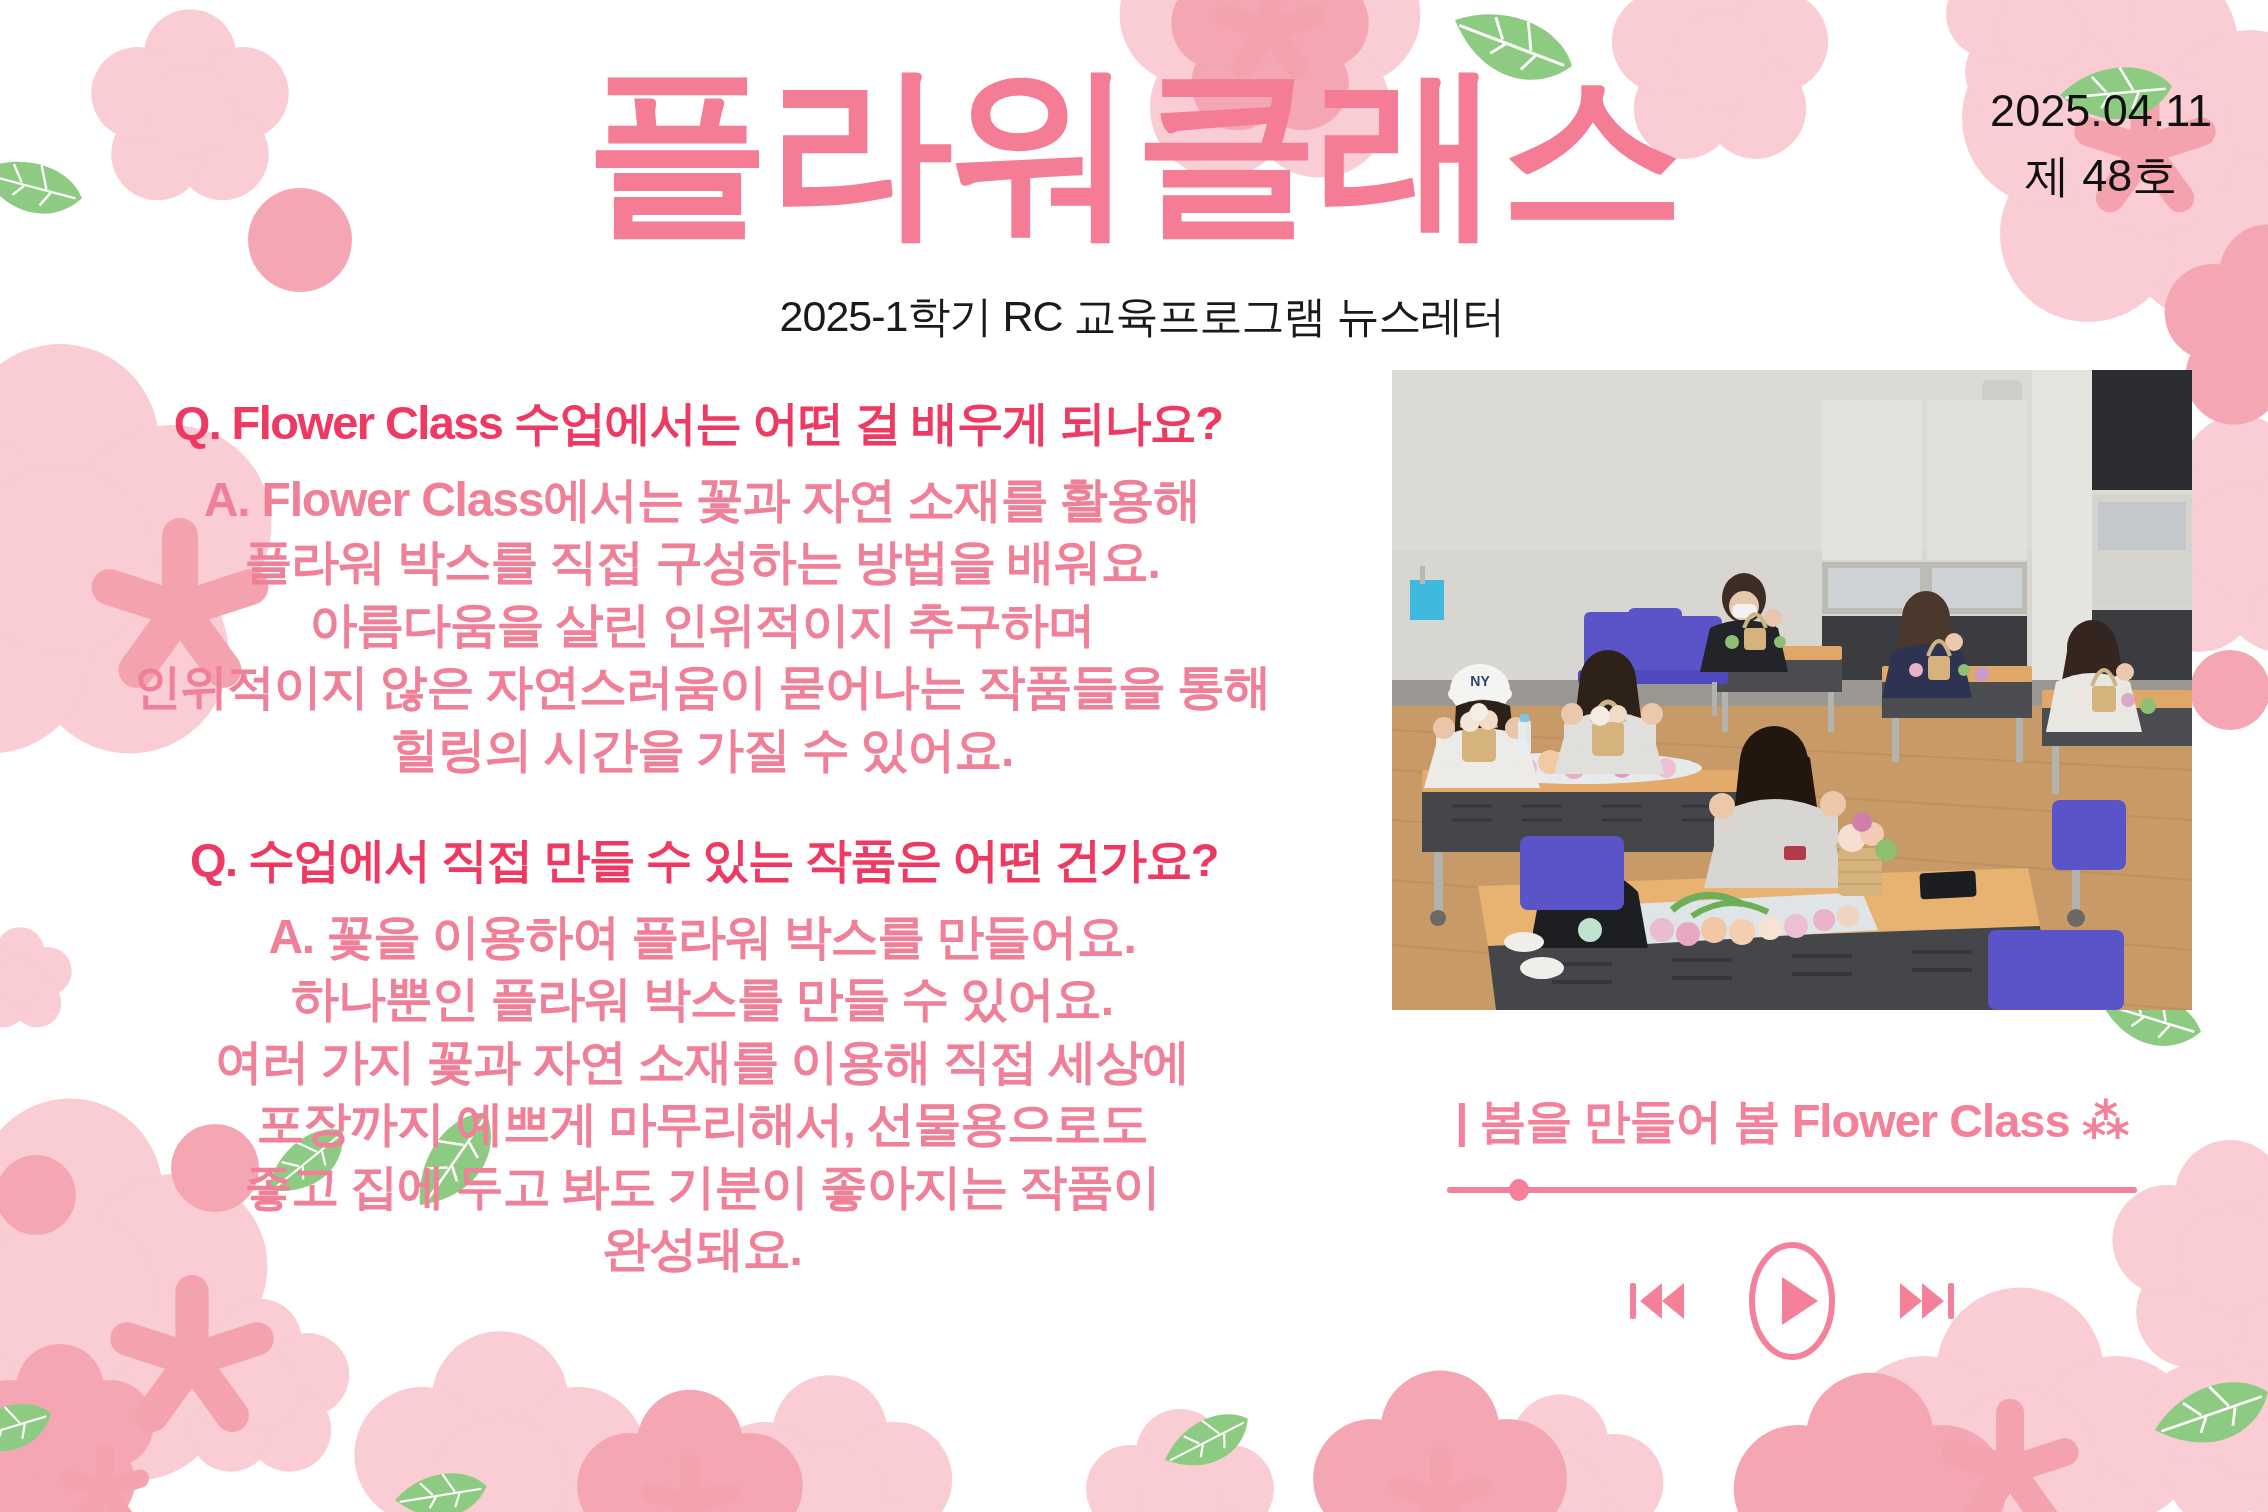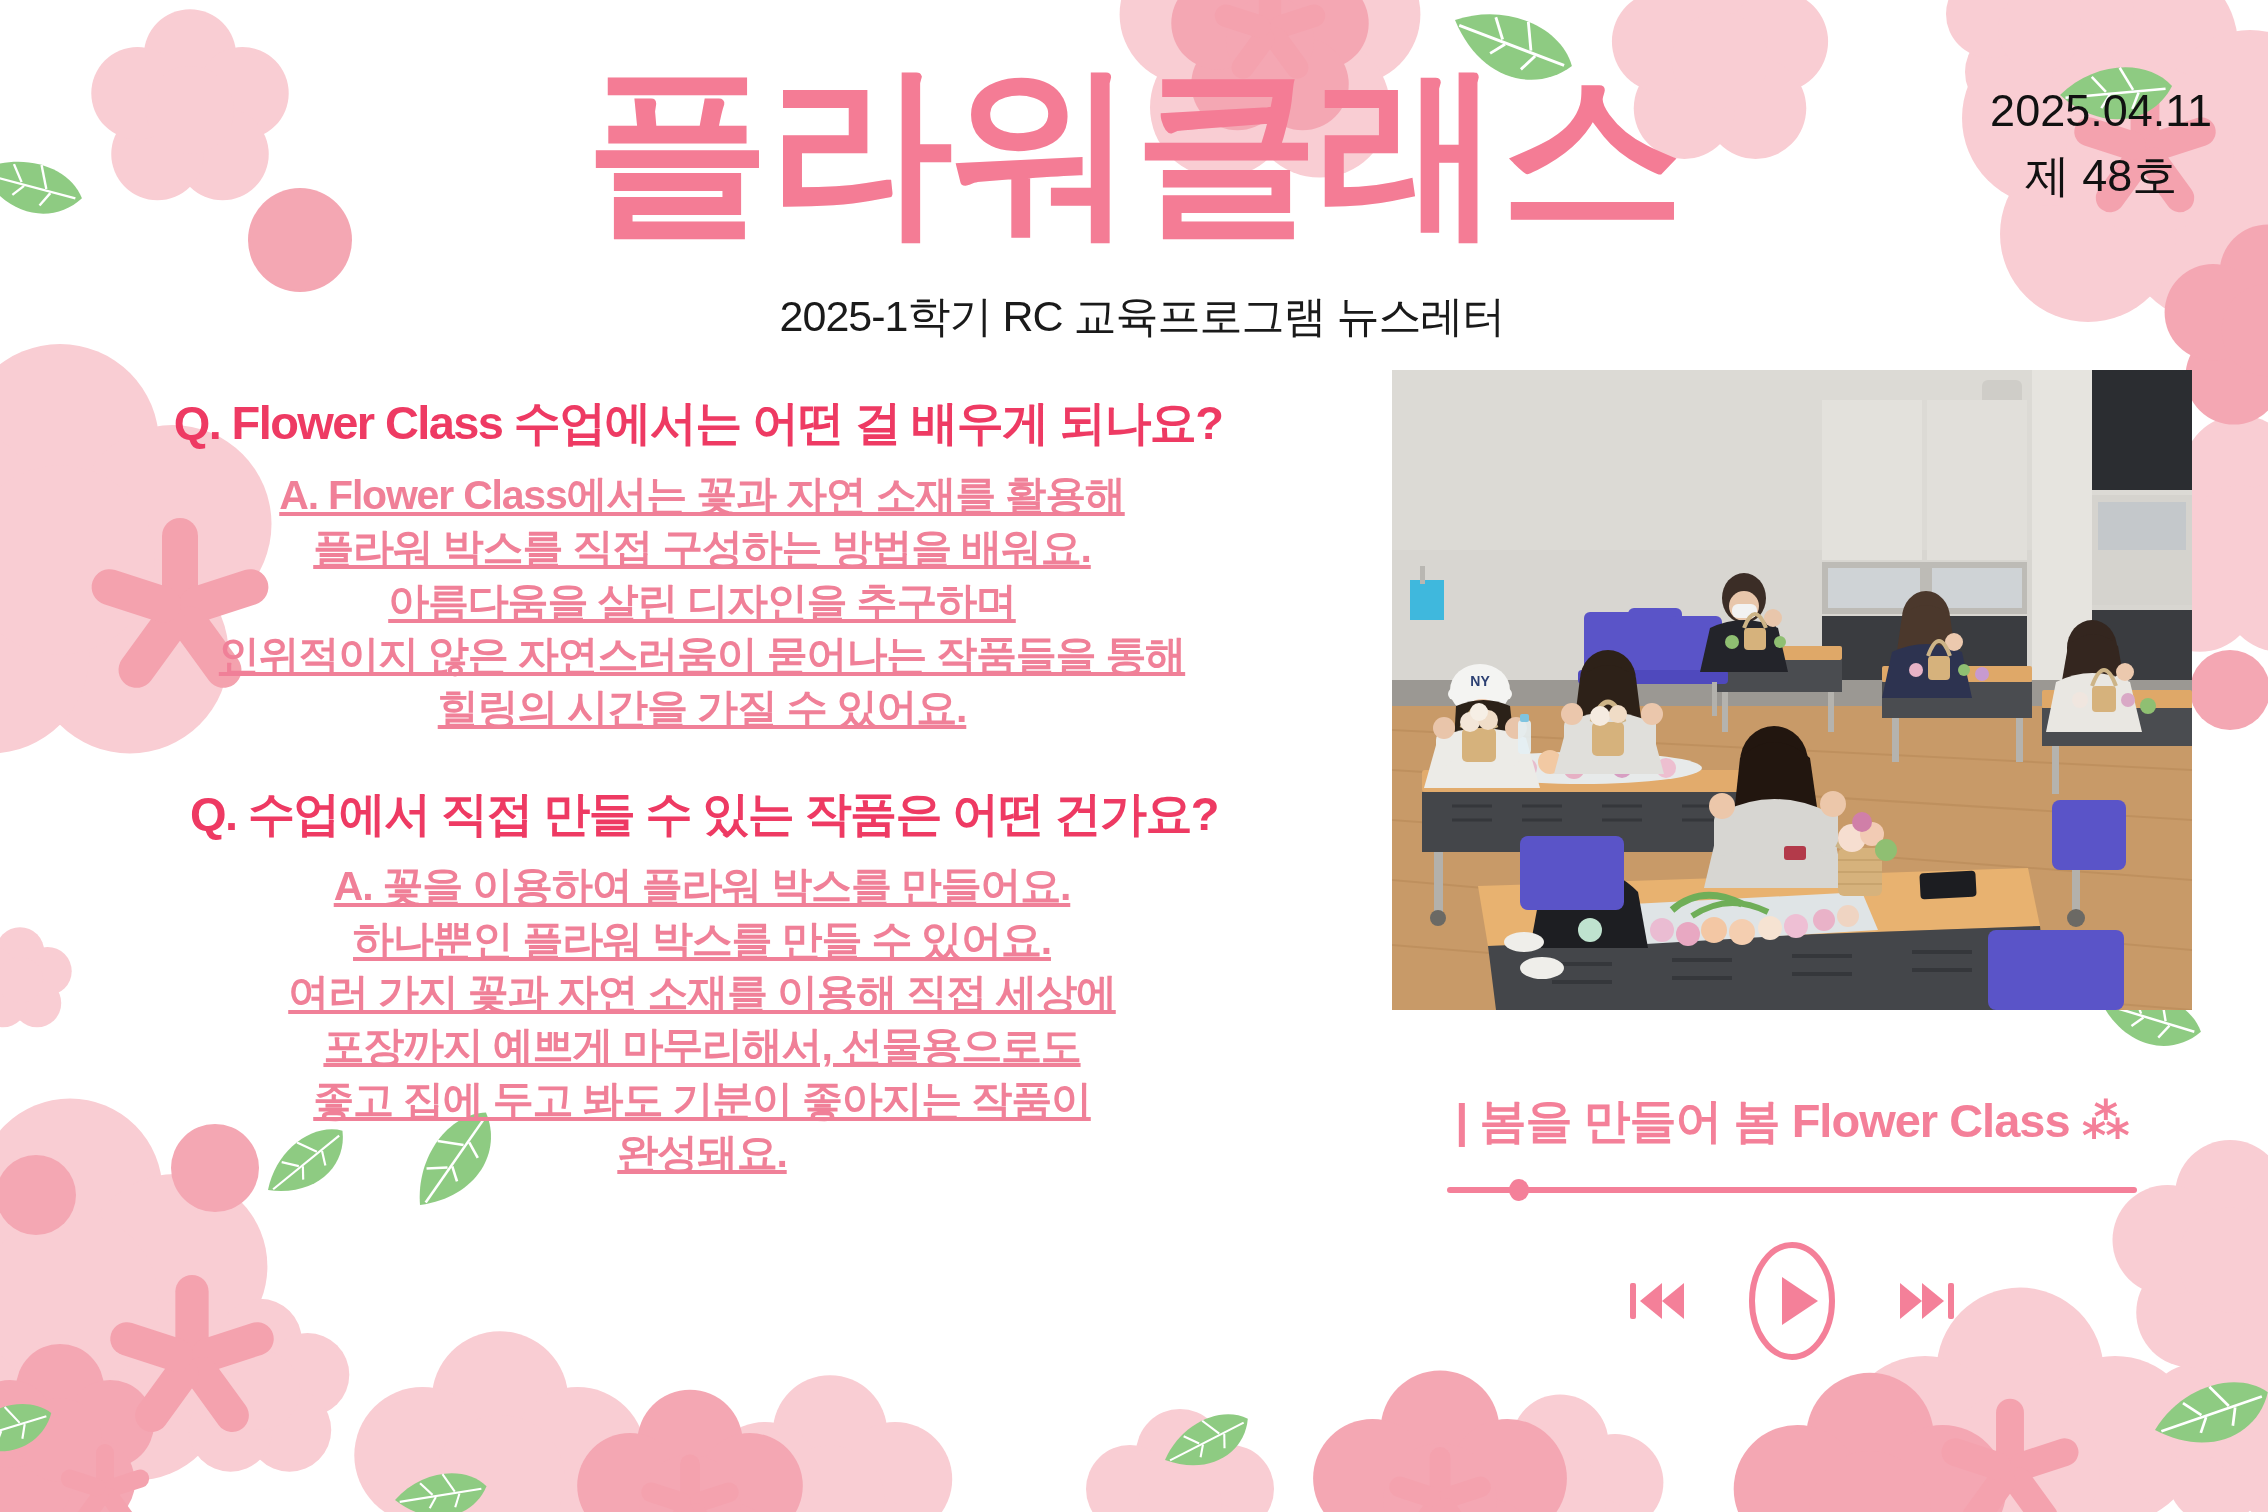--- a/index.html
+++ b/index.html
@@ -54,26 +54,25 @@
     color:#ee3a63;
     letter-spacing:-1.6px;
     white-space:nowrap;
     text-align:center;
   }
   .q1{margin-left:-8px;}
   .q2{margin-left:4px;}
   .a-block{
     margin-top:14px;
     text-align:center;
-    font-size:41px;
+    font-size:48px;
     line-height:1.30;
     color:#f08098;
     font-weight:600;
     letter-spacing:-1.2px;
-    text-decoration:underline;
   }
   .a-block .ln{display:block;white-space:nowrap;}
   .gap{height:48px;}
 
   
   .photo-wrap{
     position:absolute;left:1392px;top:370px;width:800px;height:640px;
     z-index:5;overflow:hidden;background:#be185d;
   }
   .photo-wrap svg{display:block;}
@@ -211,21 +210,21 @@
     </div>
   </div>
 
   <div class="qa-col">
 
     <div class="q-line q1">Q. Flower Class 수업에서는 어떤 걸 배우게 되나요?</div>
 
     <div class="a-block">
       <span class="ln">A. Flower Class에서는 꽃과 자연 소재를 활용해</span>
       <span class="ln">플라워 박스를 직접 구성하는 방법을 배워요.</span>
-      <span class="ln">아름다움을 살린 디자인을 추구하며</span>
+      <span class="ln">아름다움을 살린 인위적이지 추구하며</span>
       <span class="ln">인위적이지 않은 자연스러움이 묻어나는 작품들을 통해</span>
       <span class="ln">힐링의 시간을 가질 수 있어요.</span>
     </div>
 
     <div class="gap"></div>
 
     <div class="q-line q2">Q. 수업에서 직접 만들 수 있는 작품은 어떤 건가요?</div>
 
     <div class="a-block">
       <span class="ln">A.  꽃을 이용하여 플라워 박스를 만들어요.</span>

